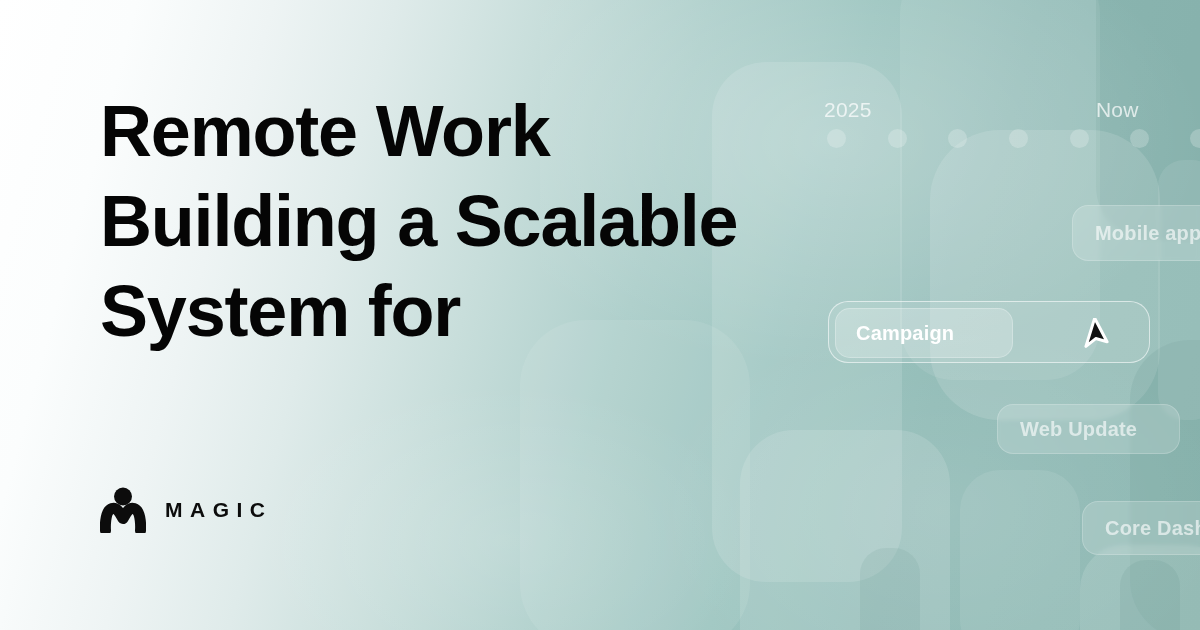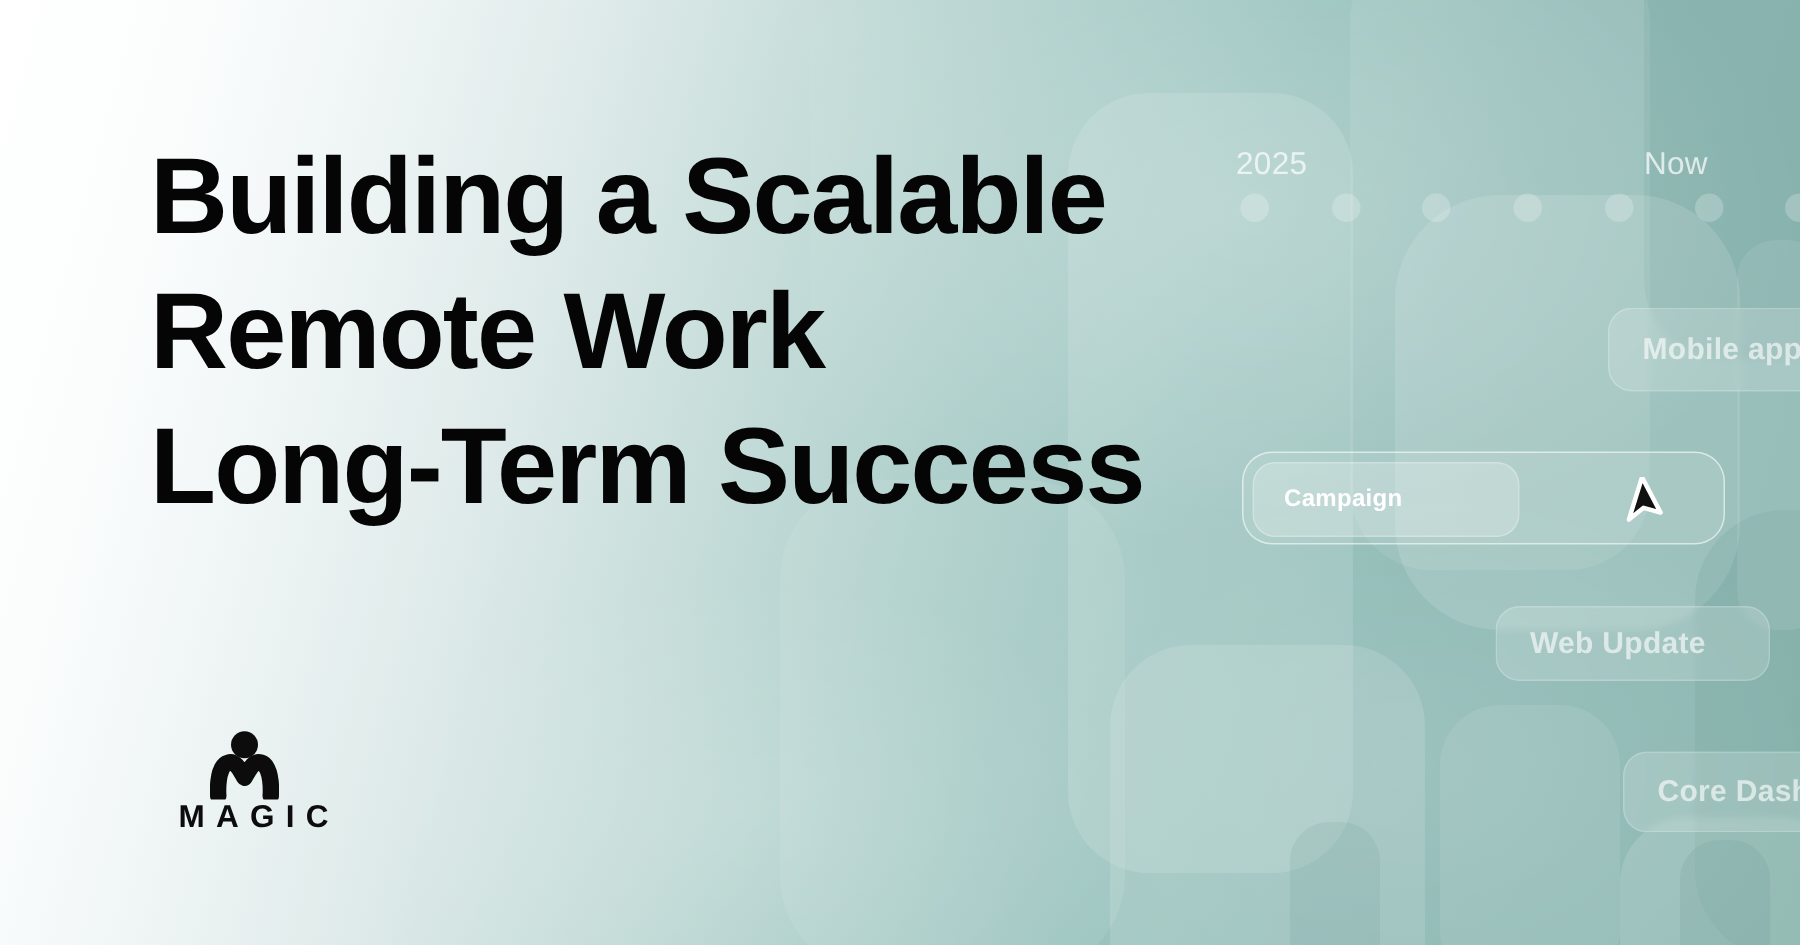--- a/index.html
+++ b/index.html
@@ -98,21 +98,21 @@
   .sel-pill{
     position:absolute;
     left:6px; top:6px;
     width:178px; height:50px;
     display:flex; align-items:center;
     padding-left:20px;
     border-radius:15px;
     background:rgba(255,255,255,.22);
     border:1px solid rgba(255,255,255,.26);
     color:#ffffff;
-    font-size:16px;
+    font-size:20px;
     font-weight:bold;
     letter-spacing:.2px;
     white-space:nowrap;
   }
   .cursor{
     position:absolute;
     left:250px; top:16px;
     width:34px; height:38px;
   }
 
@@ -126,21 +126,21 @@
     line-height:90px;
     font-weight:bold;
     letter-spacing:-1.2px;
   }
   .headline .ln{ display:block; }
 
   
   .brand{
     position:absolute;
     left:100px; top:487px;
-    display:flex; align-items:center;flex-direction:column;
+    display:flex; align-items:center;
   }
   .brand-mark{ width:46px; height:46px; display:block; }
   .brand-word{
     margin-left:19px;
     color:#0c0c0c;
     font-size:21px;
     font-weight:bold;
     letter-spacing:7.5px;
   }
 </style>
@@ -192,23 +192,23 @@
   <div class="sel-row">
     <div class="sel-pill">Campaign</div>
     <svg class="cursor" viewBox="0 0 34 38">
       <g transform="rotate(28 17 19)">
         <path d="M7 3 L29 18 L17.5 20.5 L12.5 32 Z" fill="#111111" stroke="#ffffff" stroke-width="3" stroke-linejoin="round"></path>
       </g>
     </svg>
   </div>
 
   <h1 class="headline">
+    <span class="ln">Remote Work</span>
     <span class="ln">Building a Scalable</span>
-    <span class="ln">Remote Work</span>
-    <span class="ln">Long-Term Success</span>
+    <span class="ln">System for</span>
   </h1>
 
   <div class="brand">
     <svg class="brand-mark" viewBox="0 0 46 46">
       <circle cx="23" cy="9.5" r="9" fill="#0c0c0c"></circle>
       <path d="M5.5 43.5
                C5.5 43.5 4 24 12 21.5
                C17.5 19.8 20.5 27.5 23 31.5
                C25.5 27.5 28.5 19.8 34 21.5
                C42 24 40.5 43.5 40.5 43.5" fill="none" stroke="#0c0c0c" stroke-width="11" stroke-linecap="round" stroke-linejoin="round"></path>

